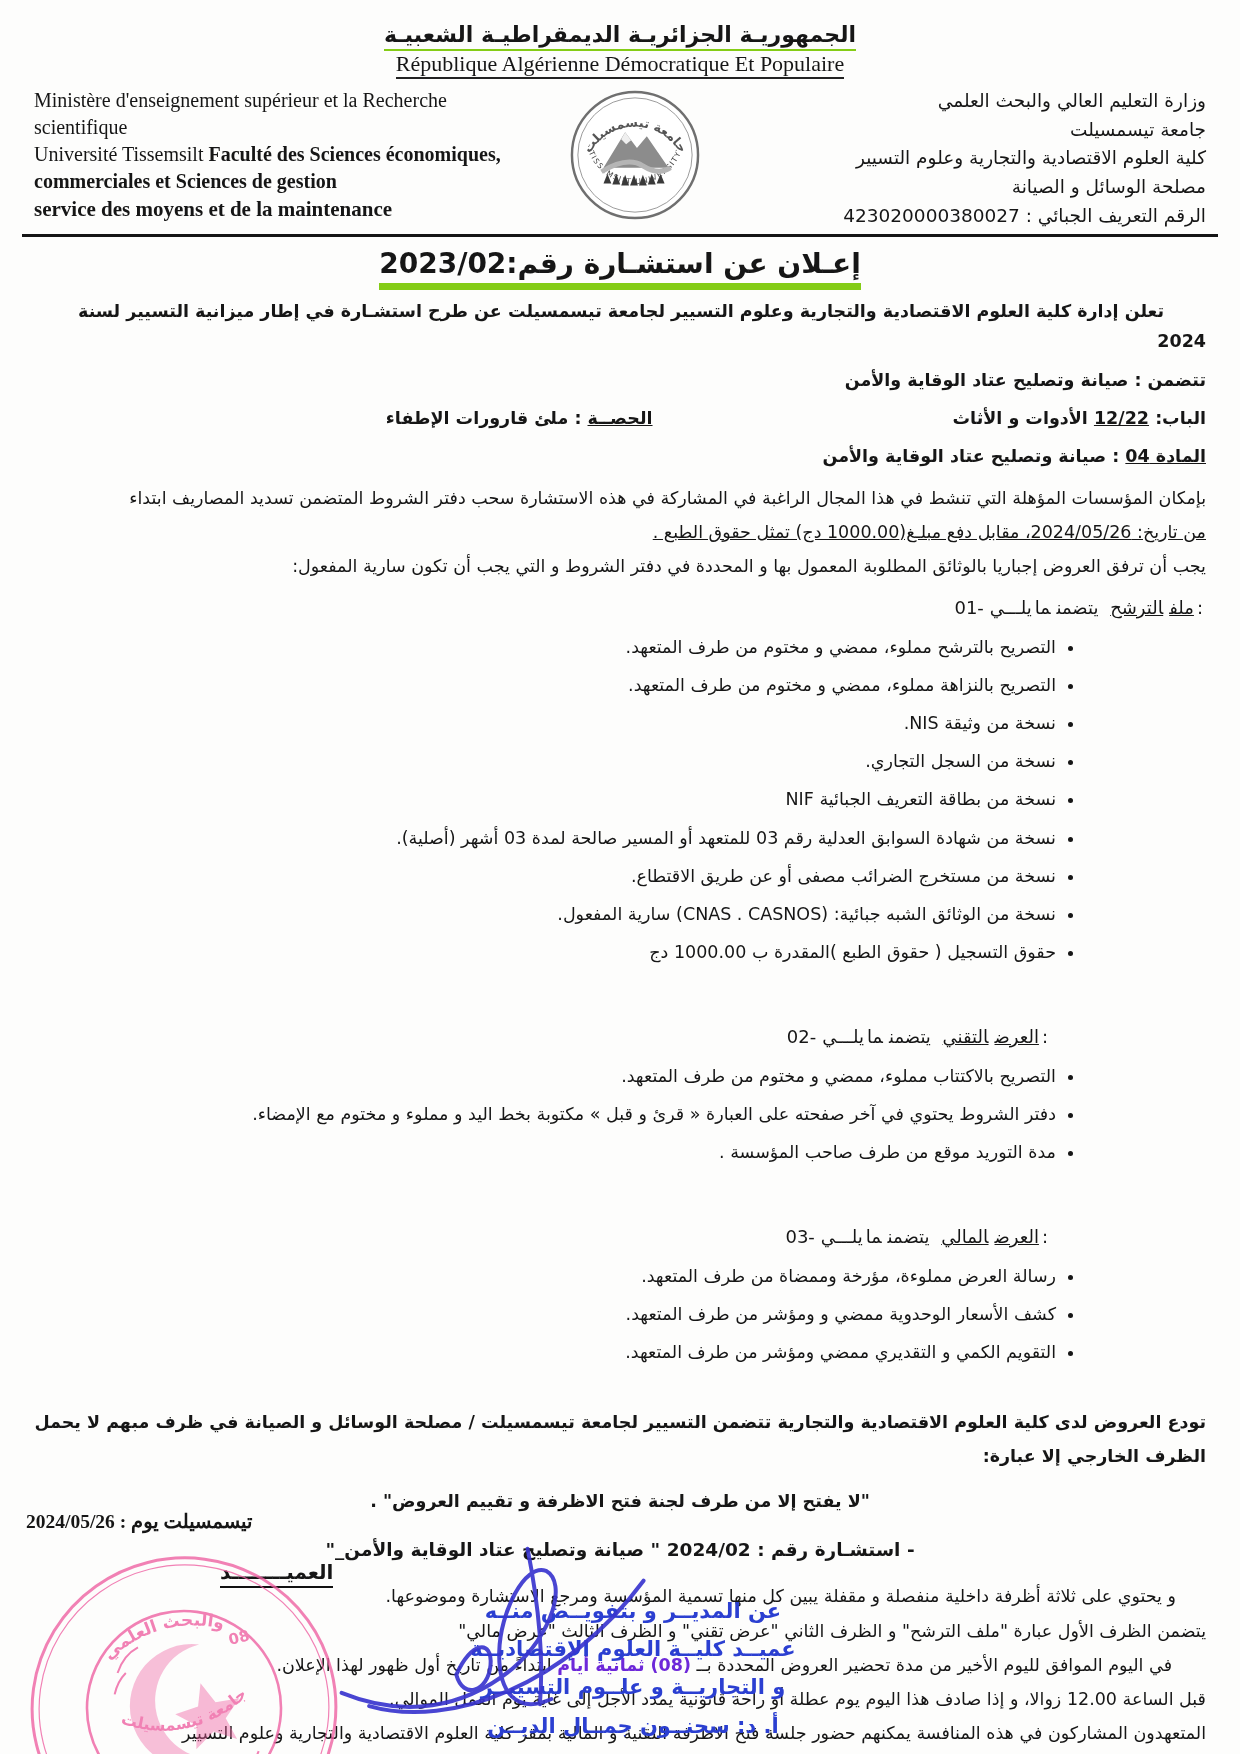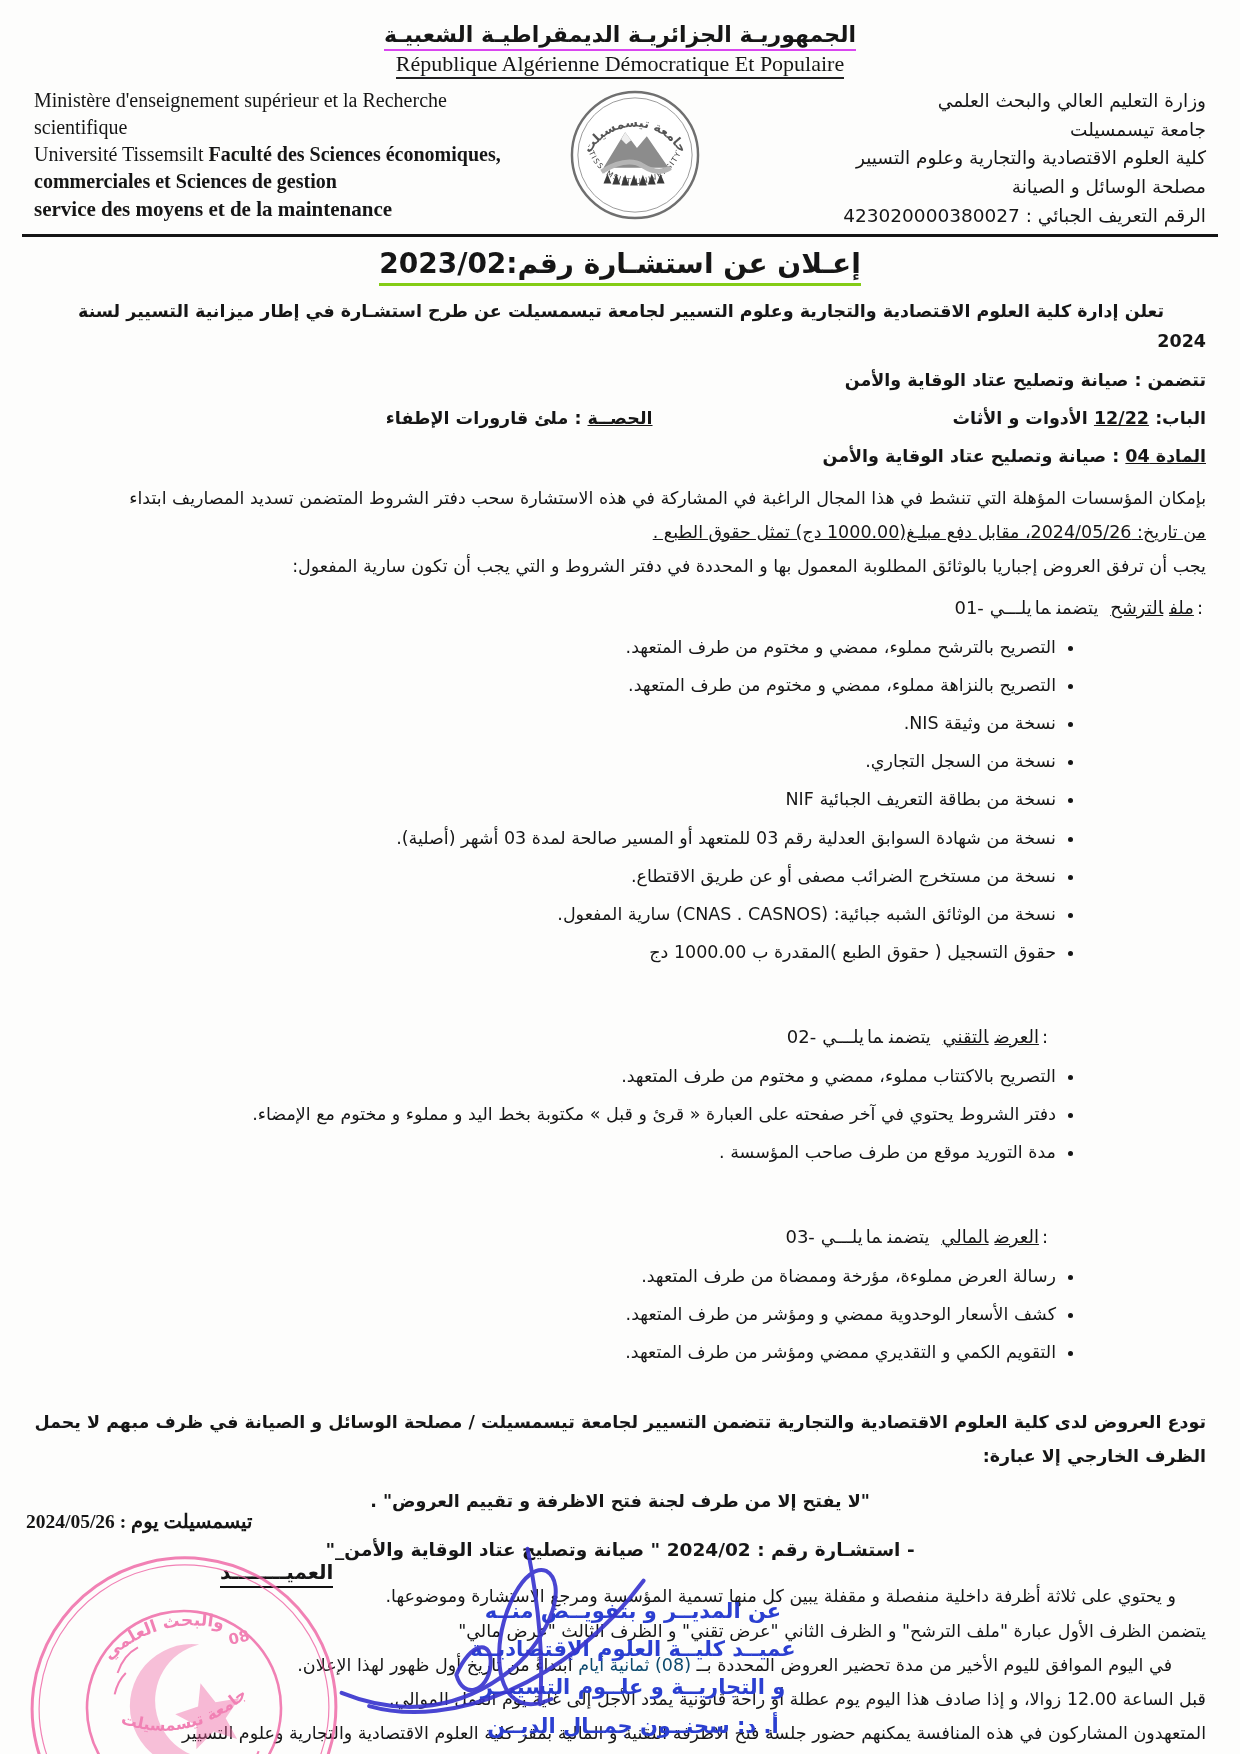--- a/index.html
+++ b/index.html
@@ -5,32 +5,32 @@
   html,body{margin:0;padding:0;background:#e8e8e8;}
   .page{
     position:relative;width:1240px;height:1754px;margin:0 auto;
     background:#fdfdfc;color:#161616;overflow:hidden;
     font-family:"DejaVu Sans",sans-serif;
   }
   .b{font-weight:bold;}
   .u{text-decoration:underline;}
   
   .republic-ar{text-align:center;font-weight:bold;font-size:22px;padding-top:22px;direction:rtl;}
-  .republic-ar span{border-bottom:2px solid #d946ef;padding-bottom:2px;text-align:center;}
+  .republic-ar span{border-bottom:2px solid #84cc16;padding-bottom:2px;text-align:center;}
   .republic-fr{text-align:center;font-size:22px;font-family:"Liberation Serif",serif;margin-top:4px;}
   .republic-fr span{border-bottom:2px solid #222;padding-bottom:1px;}
   .header-row{display:flex;align-items:flex-start;padding:10px 34px 0 34px;}
   .header-left{width:480px;font-family:"Liberation Serif",serif;font-size:20px;line-height:1.35;}
   .header-left .svc{font-size:21px;font-weight:bold;}
   .header-center{flex:1;display:flex;justify-content:center;padding-top:2px;}
   .header-right{width:450px;direction:rtl;text-align:right;font-size:18.5px;line-height:1.55;}
   .rule{border:none;border-top:3px solid #151515;margin:4px 22px 0 22px;}
   
   .notice-title{direction:rtl;text-align:center;font-size:28px;font-weight:bold;margin-top:10px;}
-  .notice-title span{border-bottom:3px solid #84cc16;padding-bottom:3px;}
+  .notice-title span{border-bottom:7px solid #84cc16;padding-bottom:3px;}
   
   .doc{direction:rtl;text-align:right;padding:0 34px;font-size:17.5px;line-height:1.72;}
   .doc p{margin:4px 0;}
   .intro{font-weight:bold;text-indent:42px;margin-top:16px !important;}
   .object{font-weight:bold;margin-top:8px !important;}
   .bab-row{display:flex;font-weight:bold;margin-top:8px;}
   .hissa{margin-right:300px;}
   .madda{font-weight:bold;margin-top:8px !important;}
   .withdraw1{margin-top:12px !important;}
   .withdraw2{text-align:right;text-decoration:underline;}
@@ -38,21 +38,21 @@
   .sec-head.inset{padding-left:0;padding-right:155px;}
   .sec-head span{margin:0 3px;}
   ul.docs{list-style:disc;margin:8px 0 4px 0;padding:0 150px 0 0;}
   ul.docs li{margin-bottom:8px;}
   .mt-lg{margin-top:55px !important;}
   .deposit1{font-weight:bold;margin-top:40px !important;}
   .deposit2{font-weight:bold;}
   .quote{text-align:center;font-weight:bold;margin-top:14px !important;}
   .ref{text-align:center;font-weight:bold;font-size:18.5px;margin-top:18px !important;}
   .envelopes1{margin-top:16px !important;text-indent:30px;}
-  .gray{color:#0c4a6e;}
+  .gray{color:#6d28d9;font-weight:bold;}
   .indent{text-indent:34px;}
   
   .footer{position:absolute;left:0;right:0;bottom:0;height:250px;}
   .place-date{position:absolute;left:26px;top:6px;direction:rtl;font-weight:bold;font-size:19.5px;z-index:2;font-family:Liberation Serif, serif;}
   .dean-title{position:absolute;left:220px;top:56px;font-weight:bold;font-size:20px;border-bottom:2.5px solid #111;padding-bottom:2px;direction:rtl;z-index:2;}
   .stamp{position:absolute;left:8px;top:34px;z-index:3;}
   .signature{position:absolute;left:300px;top:22px;z-index:5;transform:rotate(-6deg);}
   .delegation{position:absolute;left:418px;top:88px;width:430px;text-align:center;direction:rtl;
     color:#2b3fd1;font-weight:bold;font-size:21px;line-height:1.82;z-index:4;}
 </style>

